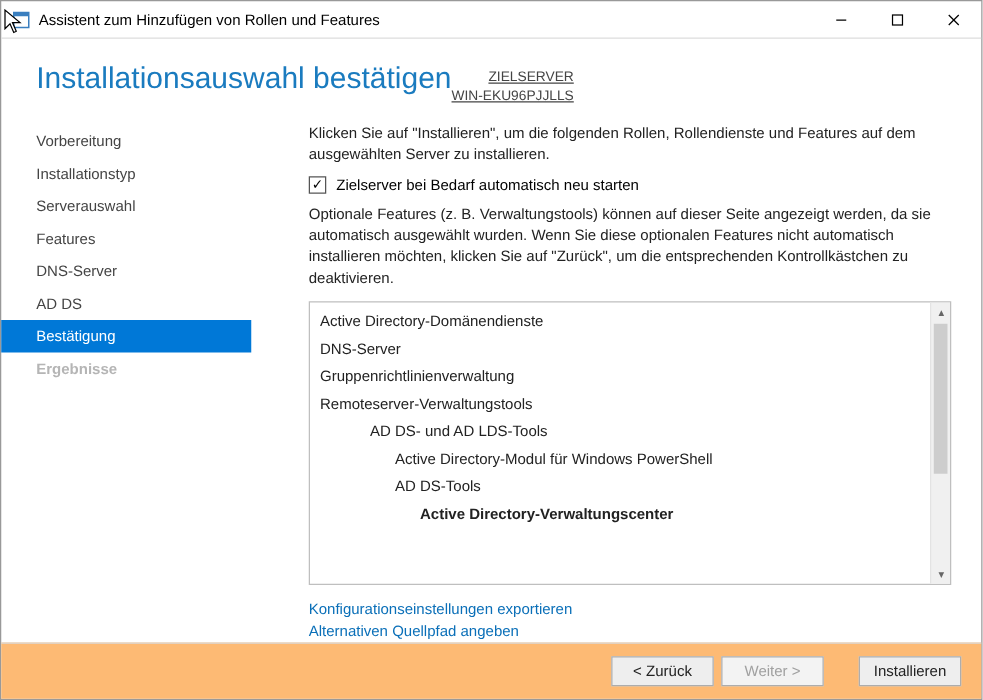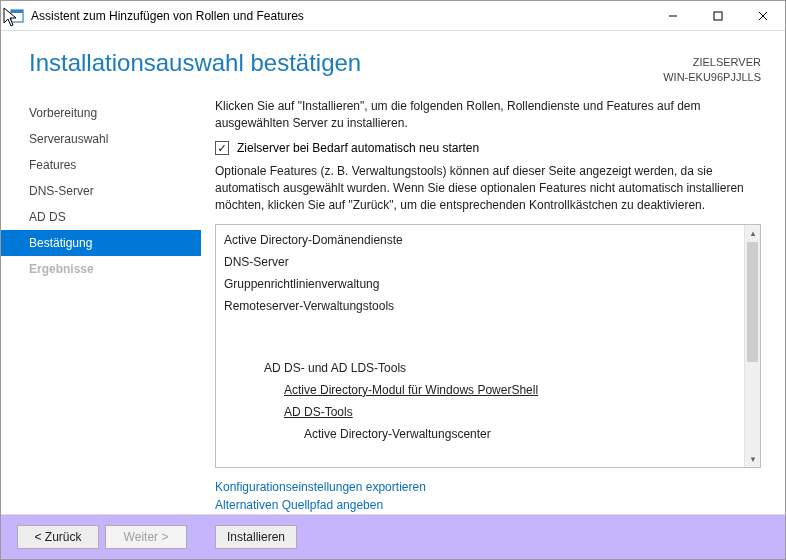--- a/index.html
+++ b/index.html
@@ -35,42 +35,44 @@
   .winbtn {
     width: 45px; height: 30px;
     display: inline-flex; align-items: center; justify-content: center;
     font-size: 14px; font-family: "Segoe UI Symbol", sans-serif;
     color: #000;
   }
   
   .header {
     padding: 18px 24px 6px 28px;
     display: flex;
-    justify-content: space-between;
+    justify-content: flex-start;
     align-items: flex-start;
   }
   .header h1 {
     margin: 0;
     font-size: 24px;
     font-weight: 300;
     color: #1a7bbf;
   }
   .target {
     text-align: right;
     font-size: 11px;
     color: #444;
     line-height: 1.4;
     padding-top: 6px;
+    text-decoration: underline;
   }
   
   .body {
     flex: 1;
     display: flex;
     padding: 4px 0 0 0;
     min-height: 0;
+    gap: 32px;
   }
   .sidebar {
     width: 200px;
     padding: 4px 0 0 0;
   }
   .sidebar-item {
     padding: 4px 10px 4px 28px;
     font-size: 12px;
     color: #444;
     cursor: pointer;
@@ -135,32 +137,32 @@
     top: 17px; height: 120px;
     background: #cdcdcd;
   }
   .feature-line {
     font-size: 12px;
     color: #222;
     line-height: 22px;
     white-space: nowrap;
   }
   .ind-1 { padding-left: 20px; }
-  .ind-2 { padding-left: 40px; margin-top: 40px; }
-  .ind-3 { padding-left: 60px; text-decoration: underline; }
-  .ind-4 { padding-left: 80px; }
+  .ind-2 { padding-left: 40px; }
+  .ind-3 { padding-left: 60px; }
+  .ind-4 { padding-left: 80px; font-weight: bold; }
   .links { margin-top: 10px; }
   .link { color: #0a6fb8; font-size: 12px; line-height: 1.5; cursor: pointer; }
   
   .footer {
     border-top: 1px solid #d9d9d9;
-    background: #c4b5fd;
+    background: #fdba74;
     padding: 10px 16px;
     display: flex;
-    justify-content: flex-start;
+    justify-content: flex-end;
     gap: 6px;
   }
   .btn {
     min-width: 82px;
     height: 24px;
     border: 1px solid #adadad;
     background: #eee;
     font-size: 12px;
     padding: 0 10px;
     color: #222;
@@ -212,20 +214,21 @@
     <h1>Installationsauswahl bestätigen</h1>
     <div class="target">
       <div>ZIELSERVER</div>
       <div>WIN-EKU96PJJLLS</div>
     </div>
   </div>
 
   <div class="body">
     <div class="sidebar" id="sidebar">
         <div class="sidebar-item">Vorbereitung</div>
+        <div class="sidebar-item">Installationstyp</div>
         <div class="sidebar-item">Serverauswahl</div>
         <div class="sidebar-item">Features</div>
         <div class="sidebar-item">DNS-Server</div>
         <div class="sidebar-item">AD DS</div>
         <div class="sidebar-item selected">Bestätigung</div>
         <div class="sidebar-item disabled">Ergebnisse</div>
       </div>
     <div class="content">
       <div class="intro">Klicken Sie auf "Installieren", um die folgenden Rollen, Rollendienste und Features auf dem ausgewählten Server zu installieren.</div>
       <div class="checkrow">

